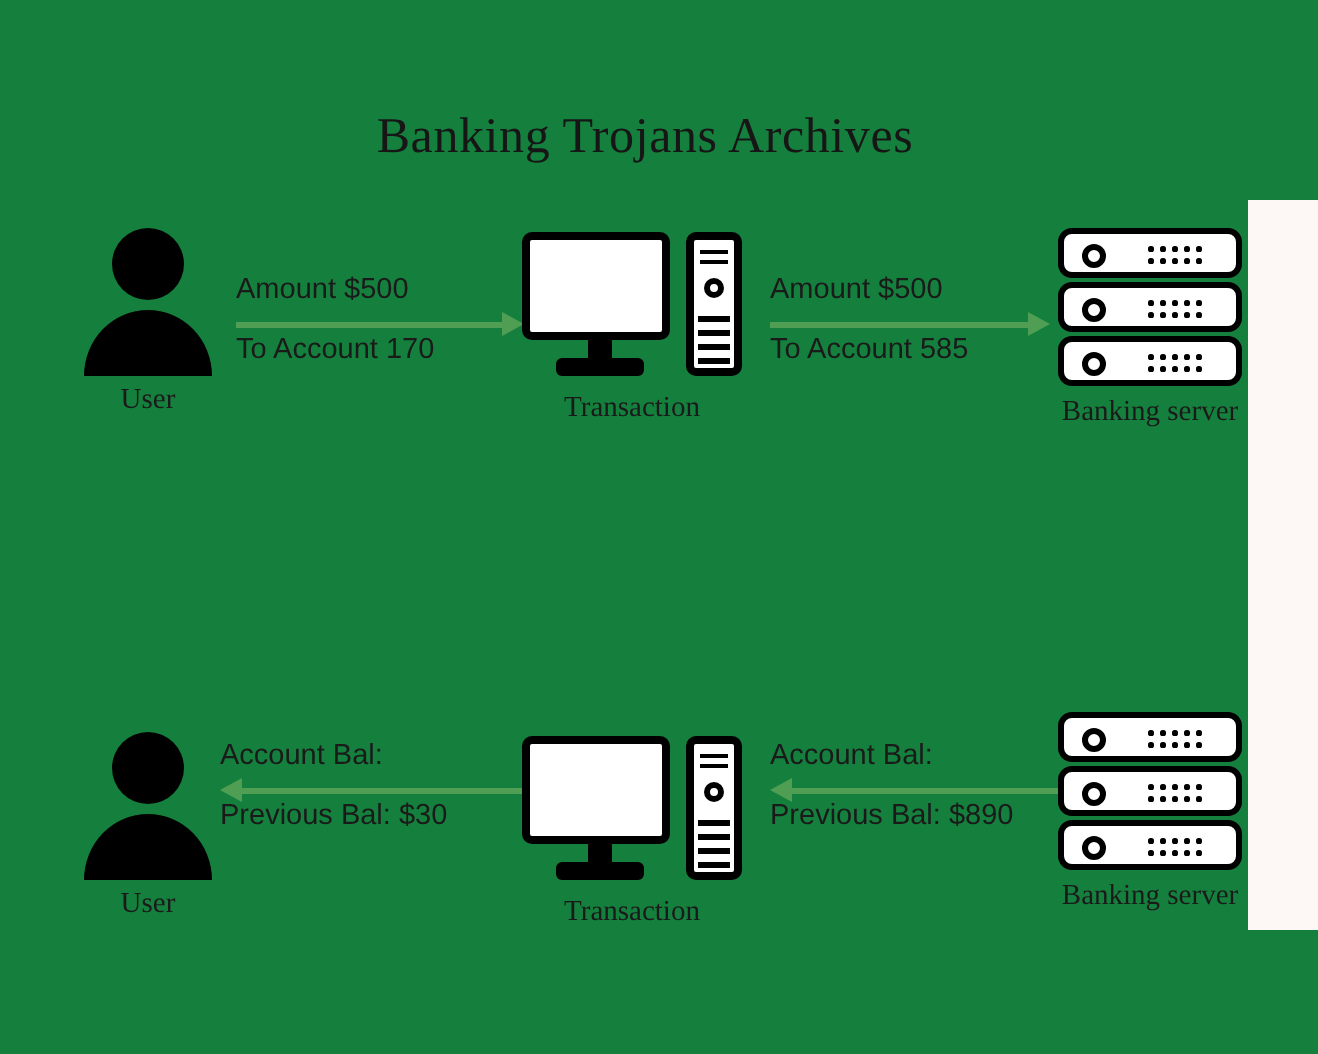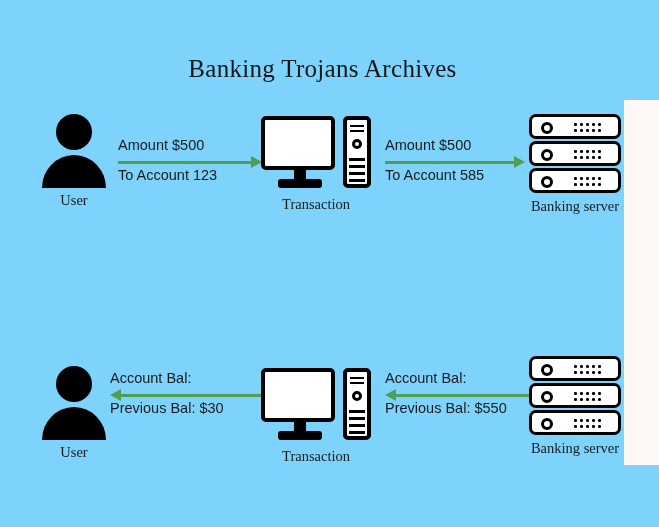--- a/index.html
+++ b/index.html
@@ -4,21 +4,21 @@
 <style>
   html, body {
     margin: 0;
     padding: 0;
     background: #ffffff;
   }
   #canvas {
     position: relative;
     width: 659px;
     height: 527px;
-    background: #7dd3fc;
+    background: #15803d;
     overflow: hidden;
     font-family: "Liberation Serif", "DejaVu Serif", serif;
     color: #1a1a1a;
   }
   .pink-strip {
     position: absolute;
     left: 624px;
     top: 100px;
     width: 35px;
     height: 365px;
@@ -243,21 +243,21 @@
       <div class="user-head"></div>
       <div class="user-body"></div>
     </div>
     <div class="node-caption">User</div>
   </div>
 
   <div class="arrow" style="left:118px; top:161px; width:144px;">
     <div class="arrow-line" style="width:133px;"></div>
     <div class="arrow-head right" style="left:133px;"></div>
     <div class="arrow-label top">Amount $500</div>
-    <div class="arrow-label bottom">To Account 123</div>
+    <div class="arrow-label bottom">To Account 170</div>
   </div>
 
   <div class="node" style="left:261px; top:116px; width:110px;">
     <div class="computer-icon">
       <div class="monitor-screen"></div>
       <div class="monitor-neck"></div>
       <div class="monitor-base"></div>
       <div class="tower">
         <div class="tower-line" style="top:5px;"></div>
         <div class="tower-line" style="top:10px;"></div>
@@ -359,21 +359,21 @@
         <div class="tower-bar" style="top:59px;"></div>
       </div>
     </div>
     <div class="node-caption">Transaction</div>
   </div>
 
   <div class="arrow" style="left:385px; top:394px; width:144px;">
     <div class="arrow-line" style="left:11px; width:133px;"></div>
     <div class="arrow-head left" style="left:0px;"></div>
     <div class="arrow-label top">Account Bal:</div>
-    <div class="arrow-label bottom">Previous Bal: $550</div>
+    <div class="arrow-label bottom">Previous Bal: $890</div>
   </div>
 
   <div class="node" style="left:529px; top:356px; width:92px;">
     <div class="server-icon">
       <div class="server-unit" style="top:0px;">
         <div class="server-led"></div>
         <div class="server-dots">
           <i></i>
             <i></i>
             <i></i>

